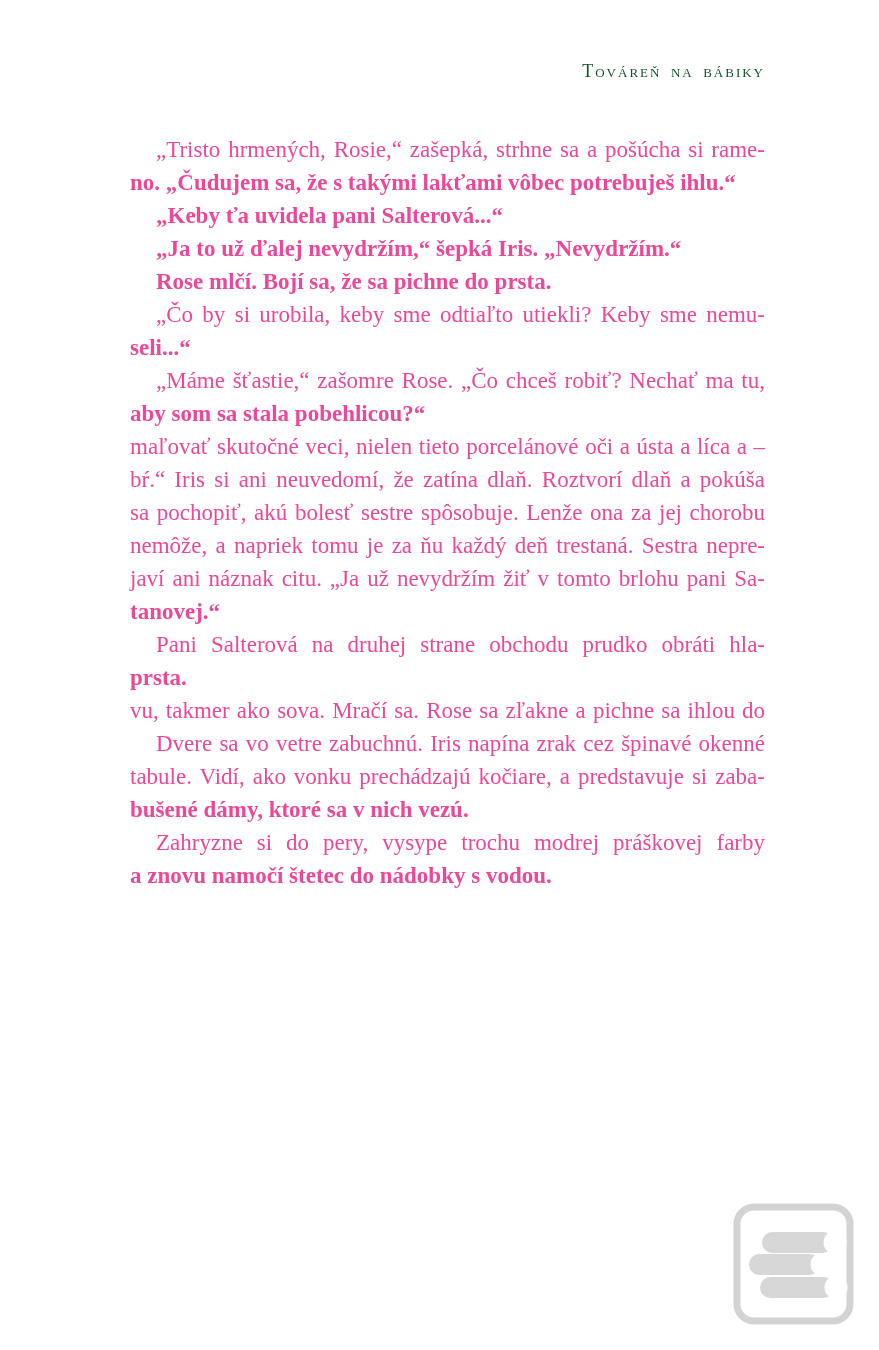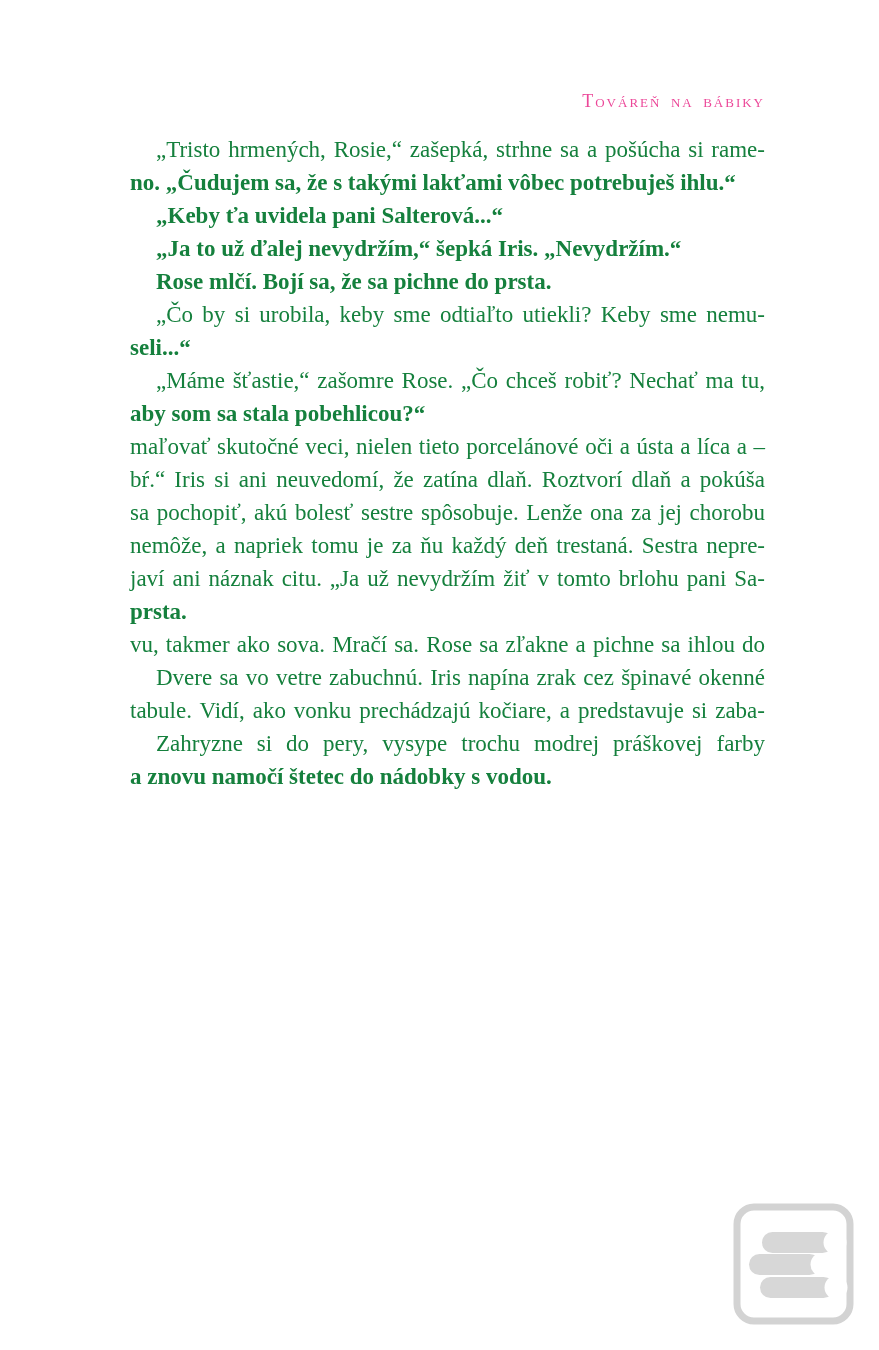--- a/index.html
+++ b/index.html
@@ -20,31 +20,30 @@
     position: absolute;
     left: 130px;
     top: 60px;
     width: 635px;
     text-align: right;
     font-size: 18px;
     line-height: 22px;
     font-variant: small-caps;
     letter-spacing: 2px;
     word-spacing: 3px;
-    color: #ec4899;
-    margin-top: 30px;
+    color: #14532d;
   }
   .body-text {
     position: absolute;
     left: 130px;
     top: 133px;
     width: 635px;
     font-size: 23px;
     line-height: 33px;
-    color: #15803d;
+    color: #ec4899;
   }
   .line {
     text-align: justify;
     text-align-last: justify;
     text-justify: inter-word;
     white-space: normal;
   }
   .line.last { text-align-last: left; font-weight: bold; }
   .line.indent { text-indent: 26px; }
   .watermark {
@@ -71,24 +70,27 @@
     <div class="line indent last">Rose mlčí. Bojí sa, že sa pichne do prsta.</div>
     <div class="line indent">„Čo by si urobila, keby sme odtiaľto utiekli? Keby sme nemu-</div>
     <div class="line last">seli...“</div>
     <div class="line indent">„Máme šťastie,“ zašomre Rose. „Čo chceš robiť? Nechať ma tu,</div>
     <div class="line last">aby som sa stala pobehlicou?“</div>
     <div class="line">maľovať skutočné veci, nielen tieto porcelánové oči a ústa a líca a –</div>
     <div class="line">bŕ.“ Iris si ani neuvedomí, že zatína dlaň. Roztvorí dlaň a pokúša</div>
     <div class="line">sa pochopiť, akú bolesť sestre spôsobuje. Lenže ona za jej chorobu</div>
     <div class="line">nemôže, a napriek tomu je za ňu každý deň trestaná. Sestra nepre-</div>
     <div class="line">javí ani náznak citu. „Ja už nevydržím žiť v tomto brlohu pani Sa-</div>
+    <div class="line last">tanovej.“</div>
+    <div class="line indent">Pani Salterová na druhej strane obchodu prudko obráti hla-</div>
     <div class="line last">prsta.</div>
     <div class="line">vu, takmer ako sova. Mračí sa. Rose sa zľakne a pichne sa ihlou do</div>
     <div class="line indent">Dvere sa vo vetre zabuchnú. Iris napína zrak cez špinavé okenné</div>
     <div class="line">tabule. Vidí, ako vonku prechádzajú kočiare, a predstavuje si zaba-</div>
+    <div class="line last">bušené dámy, ktoré sa v nich vezú.</div>
     <div class="line indent">Zahryzne si do pery, vysype trochu modrej práškovej farby</div>
     <div class="line last">a znovu namočí štetec do nádobky s vodou.</div>
   </div>
 
   <div class="watermark">
     <svg viewBox="0 0 121 122" xmlns="http://www.w3.org/2000/svg">
       <rect x="4" y="4" width="113" height="114" rx="17" fill="none" stroke-width="7" stroke="#d3d3d3"></rect>
 
       <rect x="29" y="29" width="71" height="21" rx="10.5" fill="#d7d7d7"></rect>
       <circle cx="102" cy="39.5" r="11.5" fill="#ffffff"></circle>

